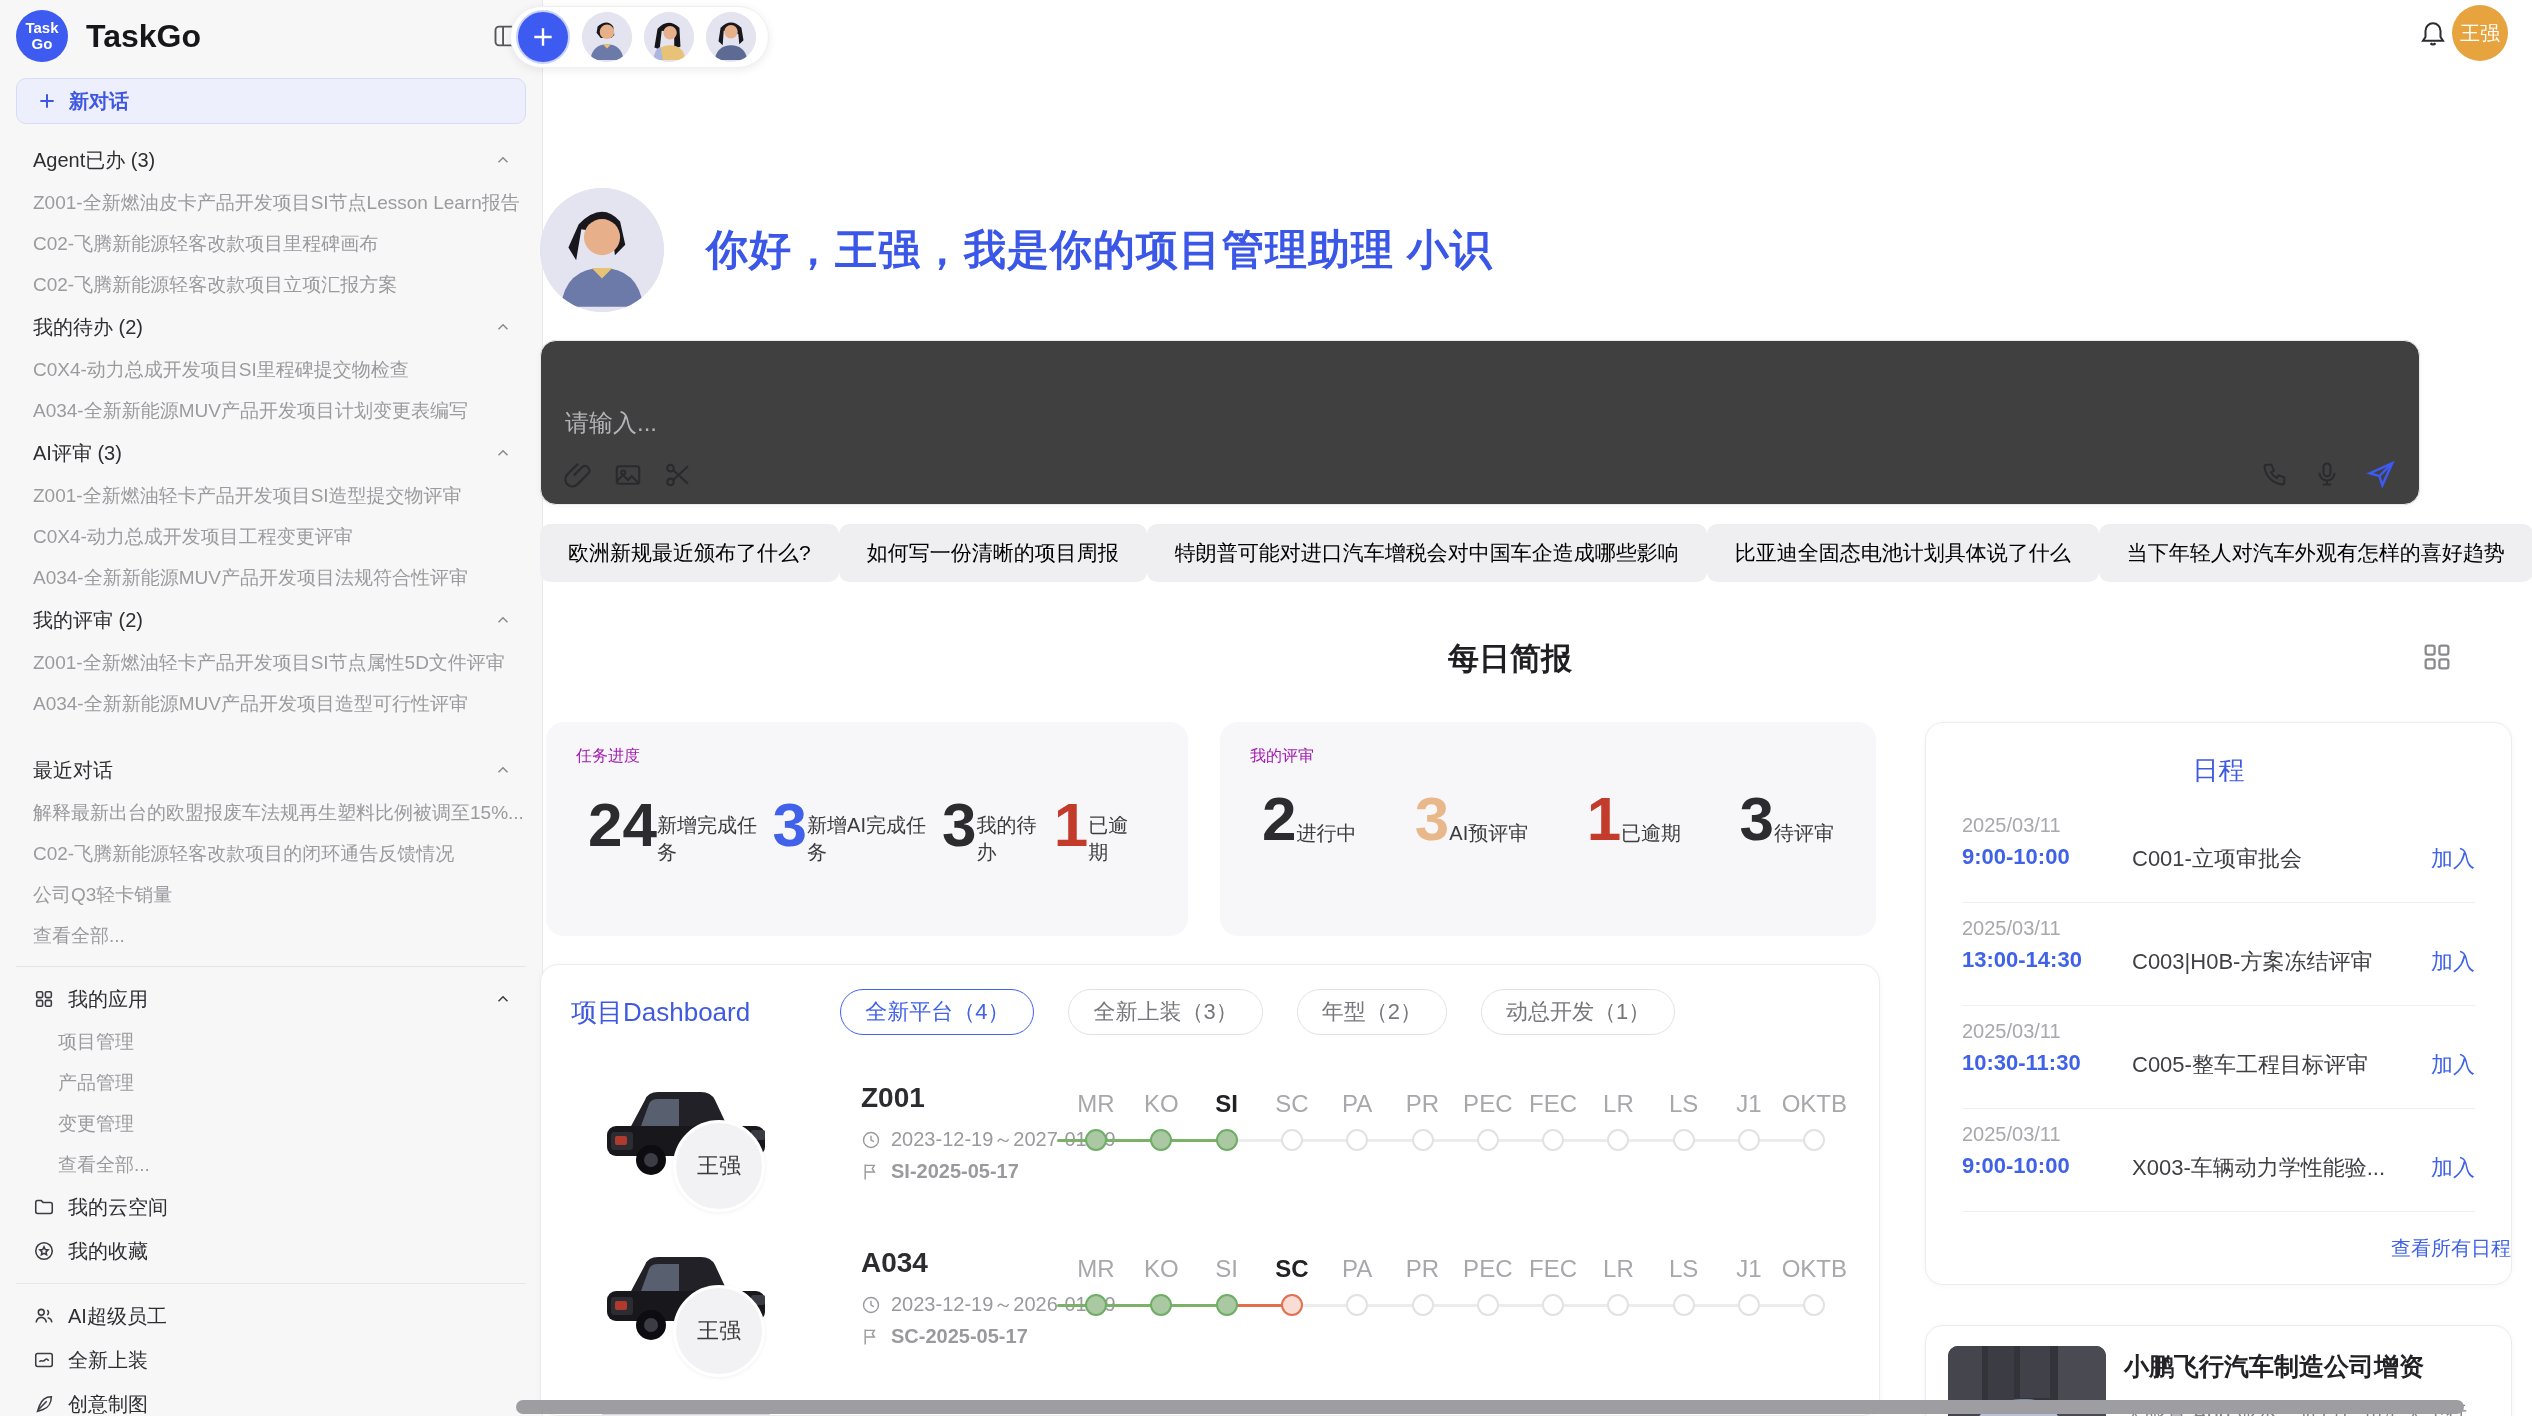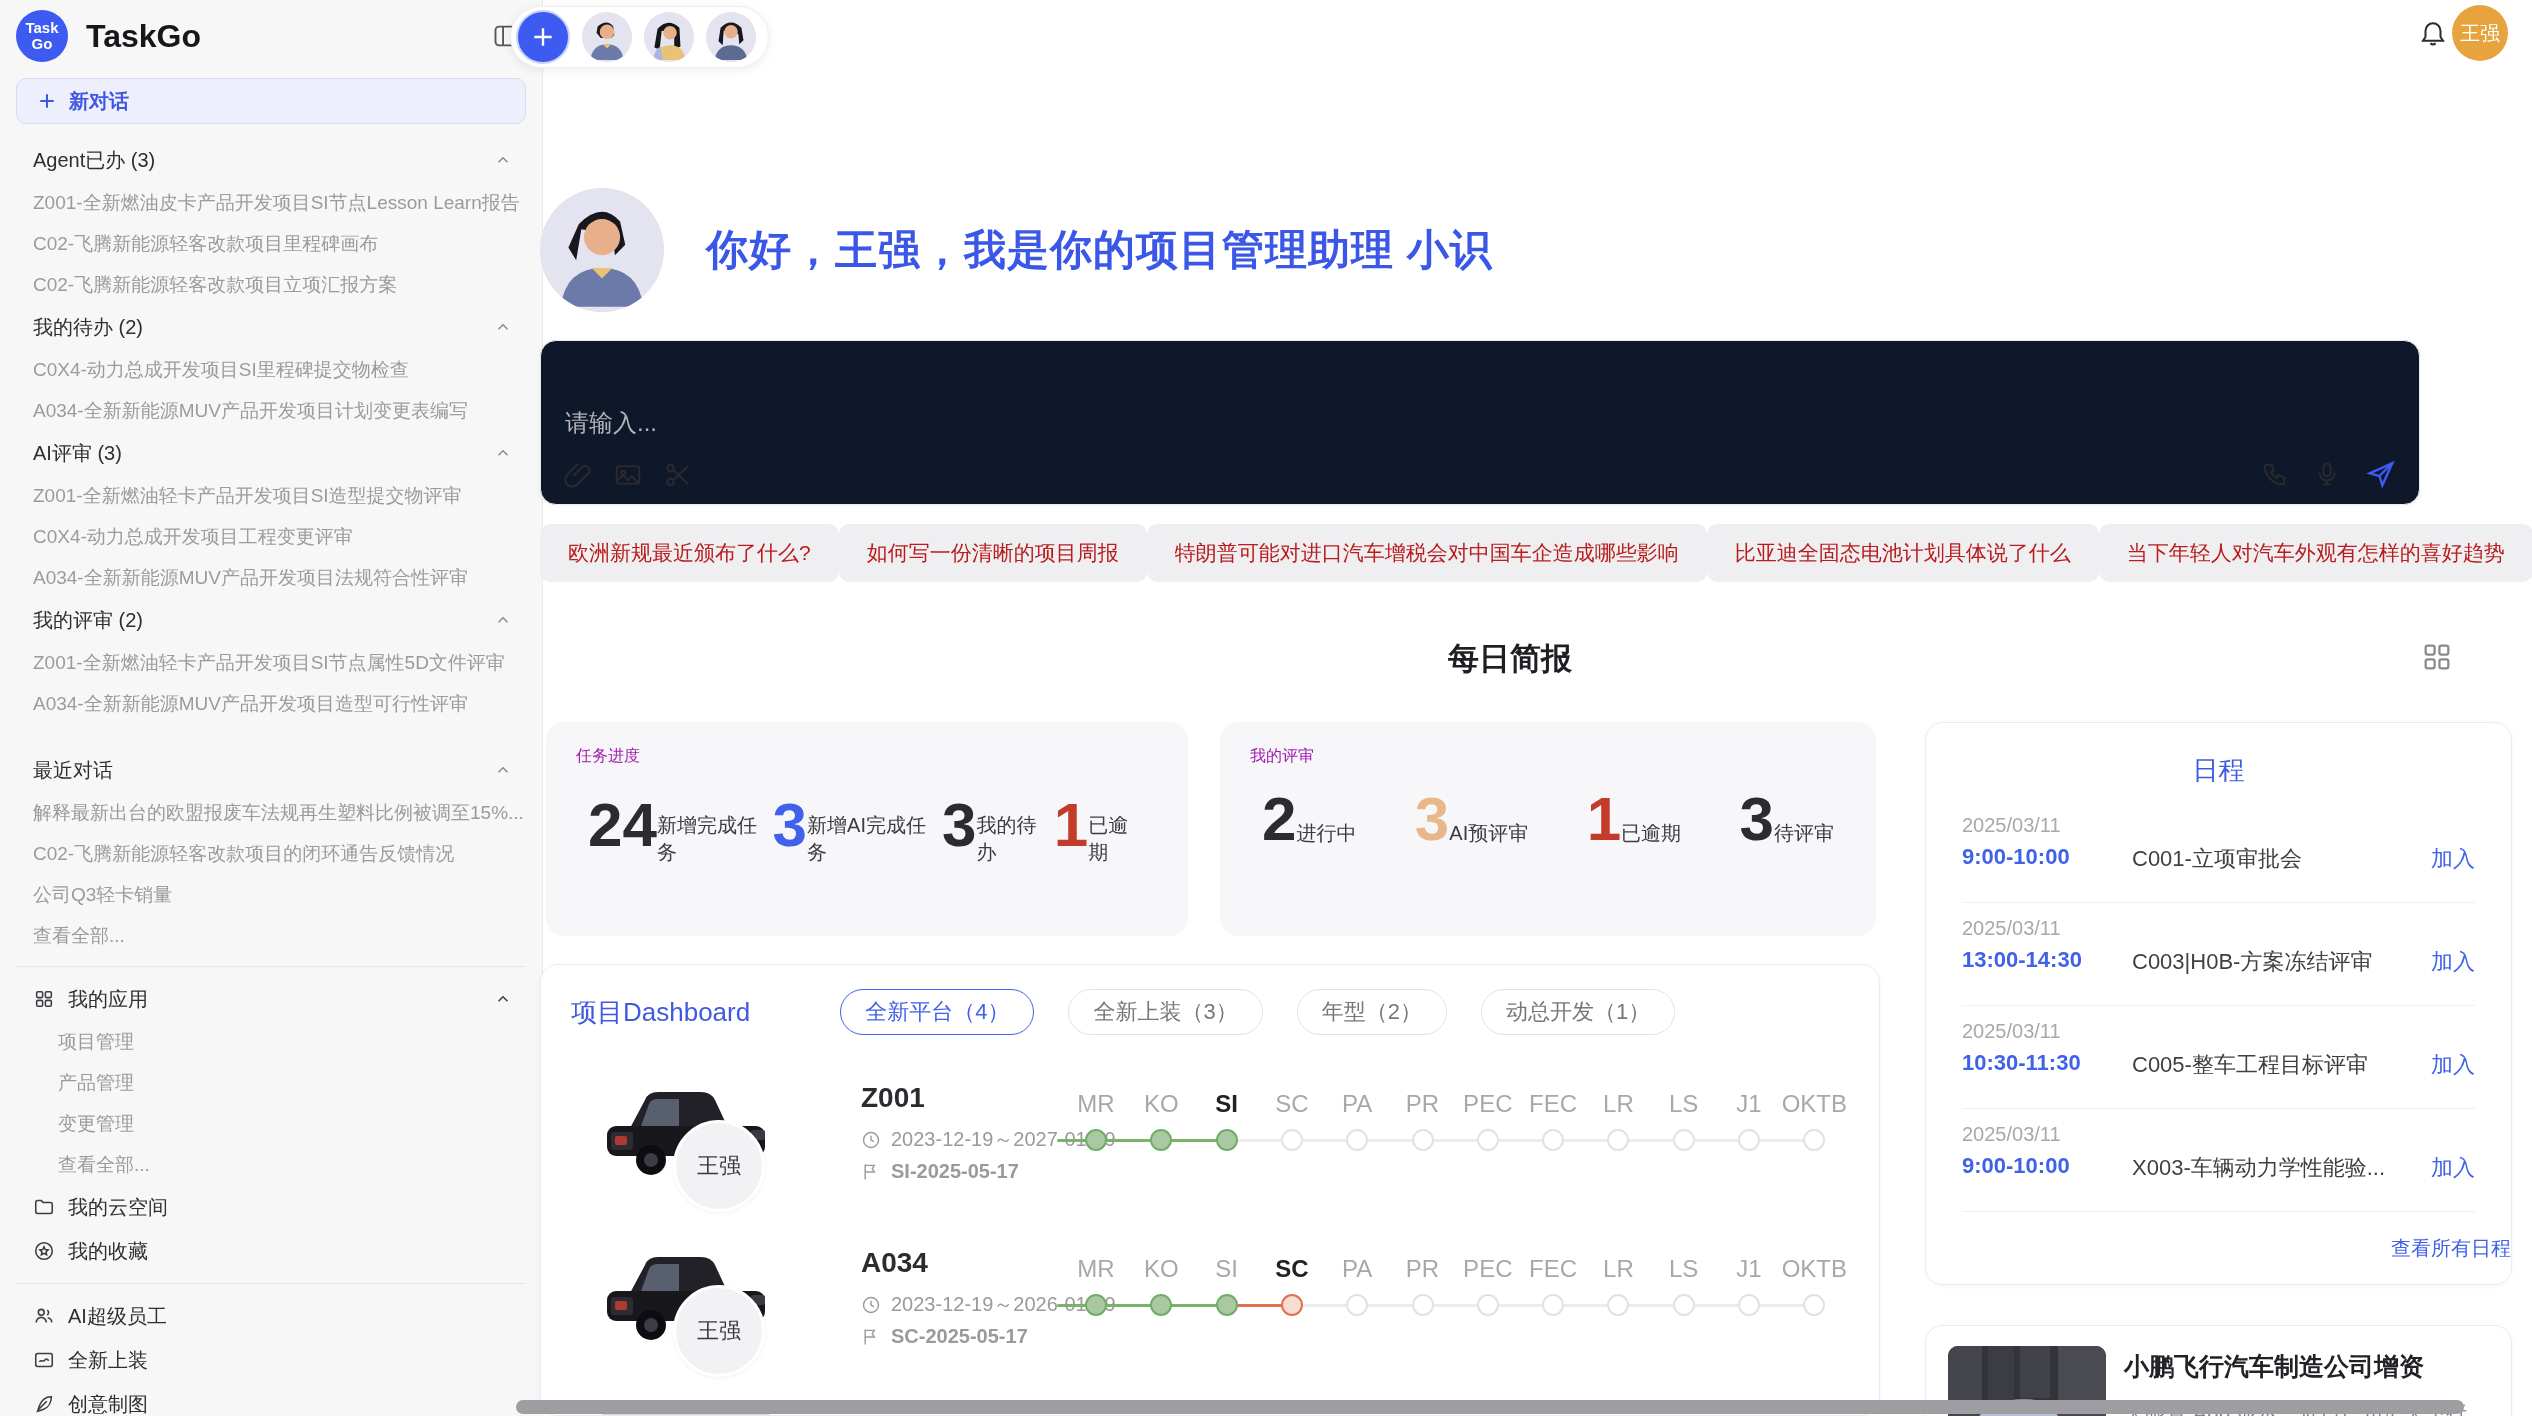--- a/index.html
+++ b/index.html
@@ -46,33 +46,33 @@
   .user-badge{position:absolute;left:2452px;top:5px;width:56px;height:56px;border-radius:50%;
               background:#e7a33e;color:#fff;font-size:20px;display:flex;align-items:center;
               justify-content:center;cursor:pointer;}
 
   
   .greeting{position:absolute;left:540px;top:188px;display:flex;align-items:center;}
   .greet-avatar{width:124px;height:124px;border-radius:50%;background:#e4e4f0;overflow:hidden;}
   .greet-text{margin-left:42px;font-size:42px;font-weight:bold;color:#3a57e8;letter-spacing:1px;}
 
   
-  .input-card{position:absolute;left:540px;top:340px;width:1880px;height:165px;background:#0f172a;
+  .input-card{position:absolute;left:540px;top:340px;width:1880px;height:165px;background:#404040;
               border:1px solid #ebebed;border-radius:16px;box-shadow:0 1px 6px rgba(0,0,0,.04);
               box-sizing:border-box;cursor:text;}
   .input-ph{position:absolute;left:24px;top:66px;font-size:24px;color:#b3b3b8;}
   .in-icons-l{position:absolute;left:22px;bottom:14px;display:flex;gap:20px;color:#2a2a2e;}
   .in-icons-r{position:absolute;right:22px;bottom:14px;display:flex;gap:24px;color:#2a2a2e;align-items:center;}
   .in-icons-l .icn,.in-icons-r .icn{cursor:pointer;}
   .send-ic{color:#3d5af1;}
 
   
   .chips{position:absolute;left:540px;top:524px;width:1940px;display:flex;justify-content:space-between;}
   .chip{height:58px;line-height:58px;padding:0 28px;background:#efeff1;border-radius:10px;
-        font-size:21px;color:#b91c1c;white-space:nowrap;cursor:pointer;}
+        font-size:21px;color:#000000;white-space:nowrap;cursor:pointer;}
 
   
   .brief-title{position:absolute;left:540px;top:638px;width:1940px;text-align:center;
                font-size:31px;font-weight:bold;color:#1f1f23;}
   .brief-grid-ic{position:absolute;left:2420px;top:640px;color:#8a8a8e;cursor:pointer;}
   .stat-card{position:absolute;top:722px;height:214px;background:#f7f7f9;border-radius:18px;box-sizing:border-box;}
   .stat-card.c1{left:546px;width:642px;}
   .stat-card.c2{left:1220px;width:656px;}
   .stat-label{position:absolute;left:30px;top:24px;font-size:16px;color:#a21caf;}
   .stats-row{position:absolute;left:0;right:0;top:62px;display:flex;justify-content:space-between;padding:0 42px;}

